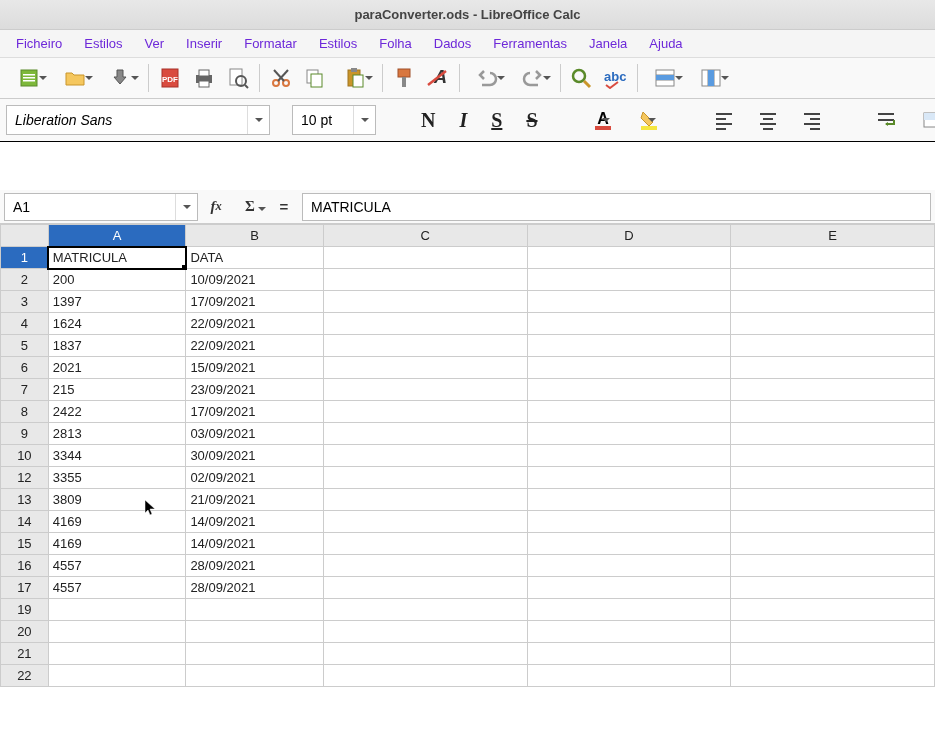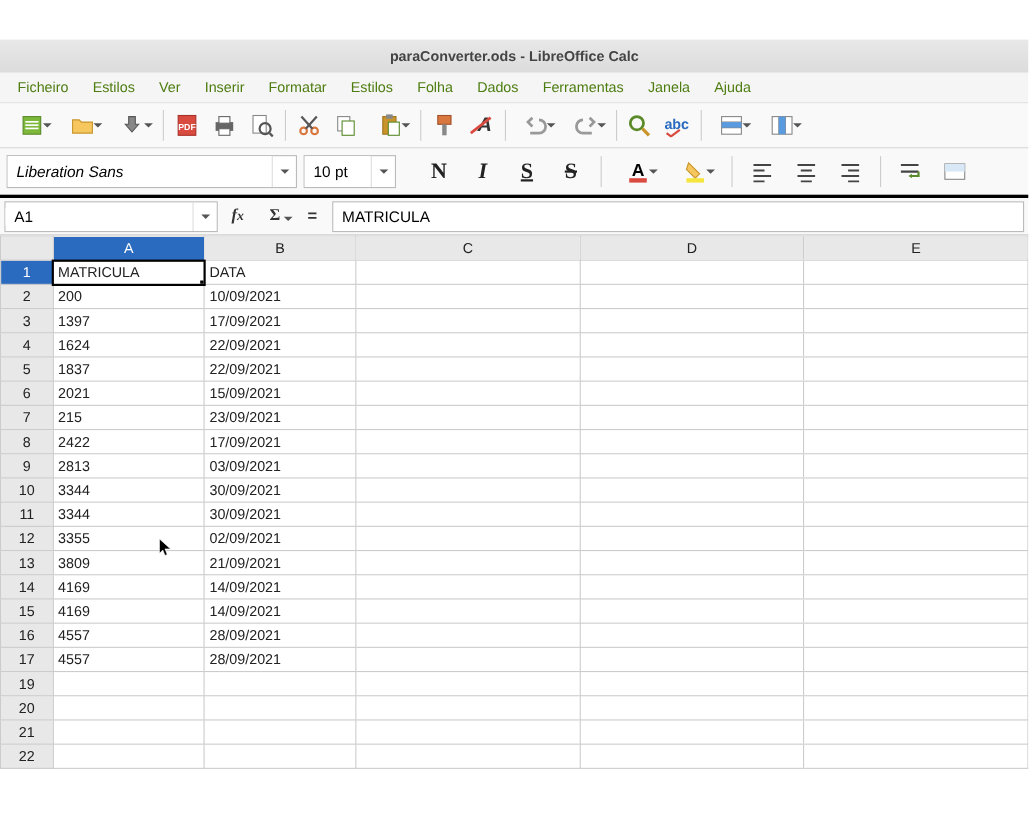--- a/index.html
+++ b/index.html
@@ -1,37 +1,37 @@
 <!DOCTYPE html>
 <html><head>
 <meta charset="utf-8">
 <style>
   * { box-sizing: border-box; margin: 0; padding: 0; }
   body { font-family: "Liberation Sans", Arial, sans-serif; font-size: 13px; background: #fff; color: #222; width: 935px; height: 741px; overflow: hidden; user-select: none; }
   
-  .titlebar { height: 30px; background: linear-gradient(#e8e8e8,#dcdcdc); display: flex; align-items: center; justify-content: center; font-weight: bold; color: #444; border-bottom: 1px solid #ccc; margin-top: 36px; }
+  .titlebar { height: 30px; background: linear-gradient(#e8e8e8,#dcdcdc); display: flex; align-items: center; justify-content: center; font-weight: bold; color: #444; border-bottom: 1px solid #ccc; }
   
   .menubar { height: 28px; background: #f5f5f5; display: flex; align-items: center; padding: 0 6px; gap: 2px; border-bottom: 1px solid #ddd; }
-  .menubar .menu-item { padding: 4px 10px; color: #4d7c0f; cursor: default; }
+  .menubar .menu-item { padding: 4px 10px; color: #6d28d9; cursor: default; }
   
   .toolbar { display: flex; align-items: center; padding: 3px 6px; gap: 0; border-bottom: 1px solid #ccc; background: #f9f9f9; }
   .tool-btn { width: 34px; height: 34px; display: inline-flex; align-items: center; justify-content: center; border: 1px solid transparent; border-radius: 3px; cursor: default; position: relative; }
   .tool-btn.wide { width: 46px; }
   .tool-btn.wide::after, .tool-btn.drop::after { content: ""; position: absolute; right: 4px; top: 50%; margin-top: -2px; border: 4px solid transparent; border-top-color: #555; }
   .sep { width: 1px; height: 28px; background: #ccc; margin: 0 4px; }
   
-  .format-bar { display: flex; align-items: center; padding: 4px 6px; gap: 6px; border-bottom: 3px solid #000000; background: #f9f9f9; }
+  .format-bar { display: flex; align-items: center; padding: 4px 6px; gap: 22px; border-bottom: 1px solid #000000; background: #f9f9f9; }
   .combo { display: flex; align-items: center; border: 1px solid #bbb; background: #fff; height: 30px; }
   .combo input { border: none; outline: none; padding: 0 8px; font-size: 14px; font-style: italic; height: 100%; }
   .combo .arrow { width: 22px; height: 100%; display: flex; align-items: center; justify-content: center; border-left: 1px solid #ddd; }
   .combo .arrow::after { content: ""; border: 4px solid transparent; border-top-color: #555; margin-top: 4px; }
   .font-name { width: 240px; }
   .font-size { width: 60px; font-style: normal !important; }
   
-  .namebox-row { display: flex; align-items: center; padding: 2px 4px; border-bottom: 1px solid #ccc; background: #f9f9f9; height: 34px; gap: 6px; }
+  .namebox-row { display: flex; align-items: center; padding: 2px 4px; border-bottom: 1px solid #ccc; background: #f9f9f9; height: 34px; gap: 6px; margin-top: 48px; }
   .namebox { border: 1px solid #bbb; background: #fff; height: 28px; display: flex; align-items: center; }
   .namebox input { border: none; outline: none; width: 170px; padding: 0 8px; font-size: 14px; }
   .namebox .arrow { width: 22px; height: 100%; display: flex; align-items: center; justify-content: center; border-left: 1px solid #ddd; }
   .namebox .arrow::after { content: ""; border: 4px solid transparent; border-top-color: #555; margin-top: 4px; }
   .fx-btn { width: 24px; height: 24px; display: flex; align-items: center; justify-content: center; font-weight: bold; cursor: default; font-size: 15px; color: #333; }
   .formula-input { flex: 1; border: 1px solid #bbb; height: 28px; padding: 0 8px; font-size: 14px; }
   
   .grid-area { position: relative; overflow: hidden; height: 570px; }
   table.sheet { border-collapse: collapse; table-layout: fixed; }
   table.sheet th, table.sheet td { border: 1px solid #ccc; height: 22px; font-size: 13px; }
@@ -380,28 +380,20 @@
         </tr>
         <tr>
           <th class="rowhead">10</th>
           <td class="cell">3344</td>
           <td class="cell">30/09/2021</td>
           <td class="cell"></td>
           <td class="cell page-break"></td>
           <td class="cell"></td>
         </tr>
         <tr>
-          <th class="rowhead">11</th>
-          <td class="cell">3344</td>
-          <td class="cell">30/09/2021</td>
-          <td class="cell"></td>
-          <td class="cell page-break"></td>
-          <td class="cell"></td>
-        </tr>
-        <tr>
           <th class="rowhead">12</th>
           <td class="cell">3355</td>
           <td class="cell">02/09/2021</td>
           <td class="cell"></td>
           <td class="cell page-break"></td>
           <td class="cell"></td>
         </tr>
         <tr>
           <th class="rowhead">13</th>
           <td class="cell">3809</td>

